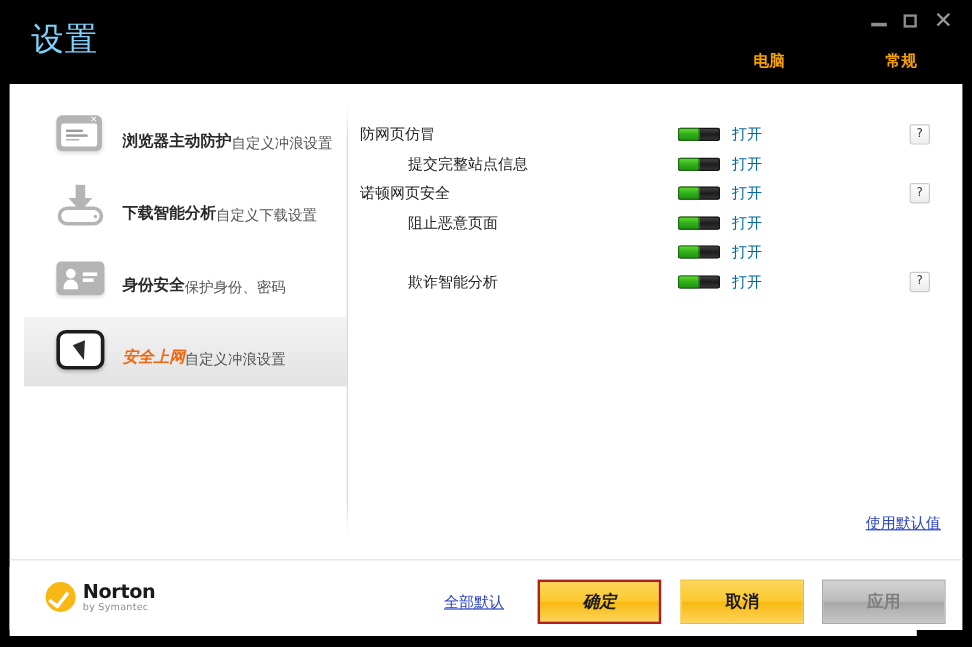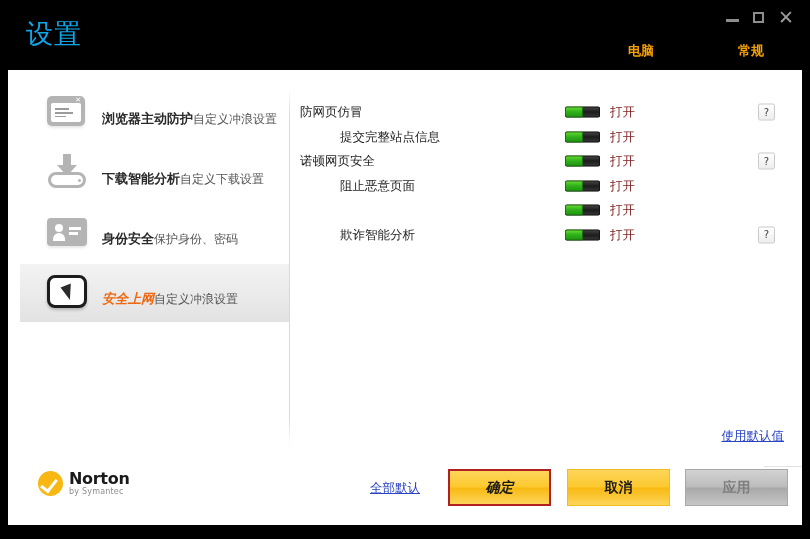--- a/index.html
+++ b/index.html
@@ -27,21 +27,21 @@
     position: absolute;
     left: 0; top: 0;
     width: 810px;
     height: 70px;
     background: #000000;
   }
   .app-title {
     position: absolute;
     left: 26px;
     top: 18px;
-    color: #0ea5e9;
+    color: #7dd3fc;
     font-size: 27px;
     font-weight: 400;
     letter-spacing: 1px;
     line-height: 32px;
   }
   .win-controls {
     position: absolute;
     right: 16px;
     top: 10px;
     display: flex;
@@ -315,21 +315,21 @@
     left: 0; top: 0;
     width: 18px; height: 11px;
     border-radius: 2px;
     background: linear-gradient(to bottom, #6fdf38 0%, #2fb11a 48%, #1e8f10 100%);
     box-shadow: inset 0 0 0 1px #1d6b12;
   }
   .toggle-state {
     position: absolute;
     left: 310px;
     font-size: 12.5px;
-    color: #7f1d1d;
+    color: #0369a1;
     line-height: 16px;
     top: 50%;
     transform: translateY(-50%);
   }
   .help-btn {
     position: absolute;
     left: 458px;
     top: 50%;
     transform: translateY(-50%);
     width: 15px;
@@ -360,21 +360,21 @@
     position: absolute;
     left: 0;
     top: 396px;
     width: 794px;
     height: 1px;
     background: #e2e2e2;
   }
   .footer {
     position: absolute;
     left: 0;
-    top: 388px;
+    top: 402px;
     width: 756px;
     height: 58px;
     background: #ffffff;
   }
 
   .norton-logo {
     position: absolute;
     left: 30px;
     top: 12px;
     display: flex;

